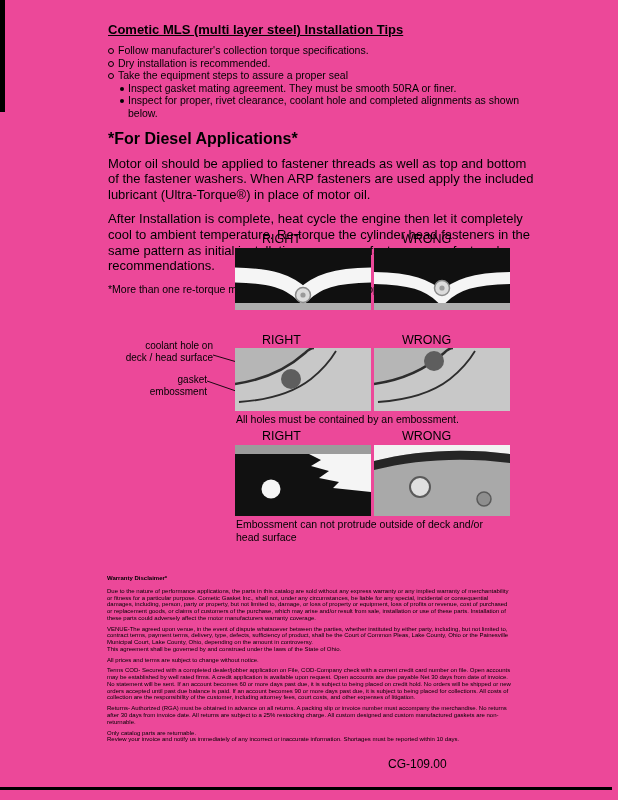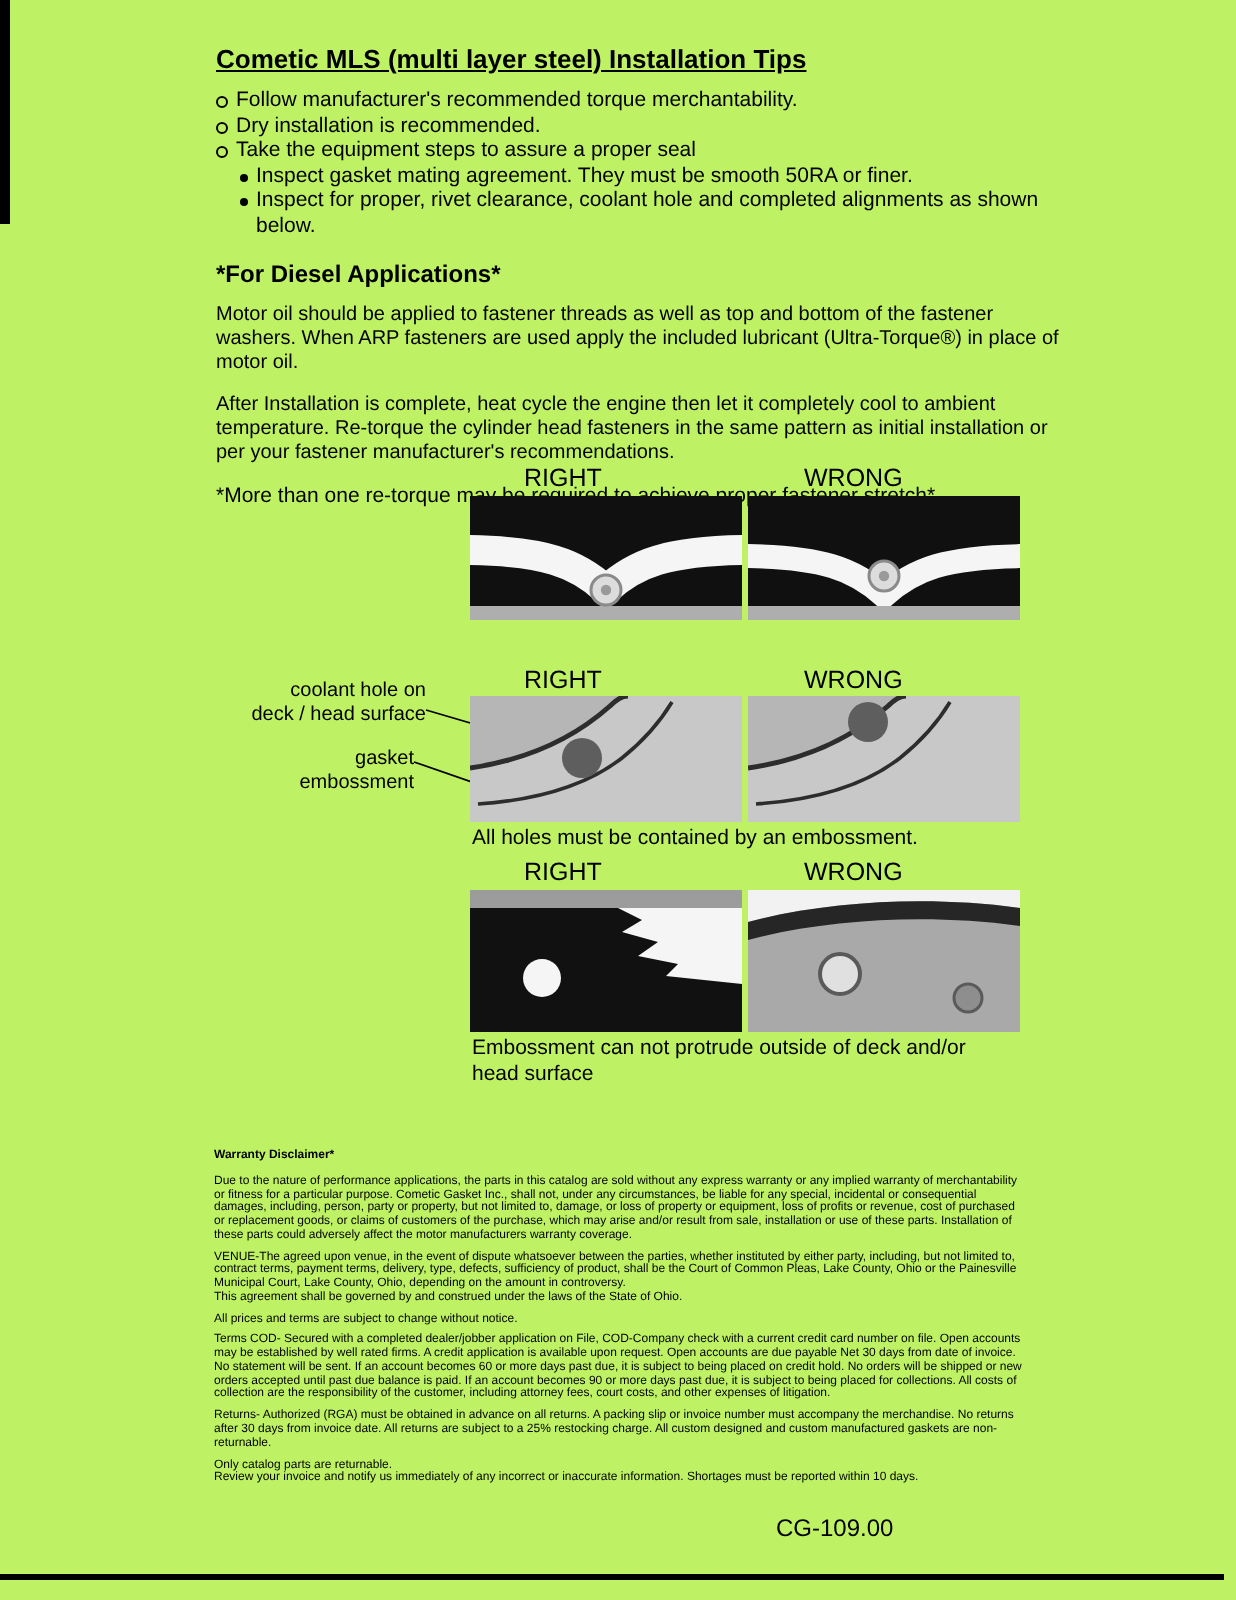--- a/index.html
+++ b/index.html
@@ -1,30 +1,30 @@
 <!DOCTYPE html>
 <html><head>
 <meta charset="utf-8">
 <style>
   html,body{margin:0;padding:0;}
   body{background:#ffffff;font-family:"Liberation Sans",sans-serif;color:#000;}
-  .page{position:relative;width:618px;height:800px;background:#bef264;overflow:hidden;}
+  .page{position:relative;width:618px;height:800px;background:#ec4899;overflow:hidden;}
   .left-bar{position:absolute;left:0;top:0;width:5px;height:112px;background:#000;}
   .bottom-line{position:absolute;left:0;top:787px;width:612px;height:3px;background:#000;}
 
   .content{position:absolute;left:108px;top:22px;width:433px;}
   .title{font-size:13px;font-weight:bold;text-decoration:underline;margin-bottom:7px;}
   .tips{font-size:10.5px;line-height:1.2;list-style:none;margin:0;padding:0;}
   .tip{position:relative;padding-left:10px;}
   .tip::before{content:"";position:absolute;left:0;top:4px;width:4px;height:4px;border:1px solid #000;border-radius:50%;}
   .subtips{margin-left:11px;list-style:none;padding:0;}
   .subtip{position:relative;padding-left:9px;}
   .subtip::before{content:"";position:absolute;left:1px;top:5px;width:4px;height:4px;background:#000;border-radius:50%;}
-  .diesel-heading{font-size:12px;font-weight:bold;margin-top:10px;margin-bottom:8px;}
-  .para{font-size:10px;line-height:1.2;margin:0 0 9px 0;width:430px;}
+  .diesel-heading{font-size:16px;font-weight:bold;margin-top:10px;margin-bottom:8px;}
+  .para{font-size:13px;line-height:1.2;margin:0 0 9px 0;width:430px;}
   .note{font-size:10.5px;margin-top:5px;}
 
   .dg-header{position:absolute;font-size:12.5px;}
   .dg-img{position:absolute;width:136px;}
   .dg-img svg{display:block;width:136px;}
   .dg-caption{position:absolute;font-size:10.5px;line-height:1.25;}
   .dg-label{position:absolute;font-size:10px;line-height:1.15;text-align:right;white-space:pre-line;}
   .pointer-svg{position:absolute;left:150px;top:345px;}
 
   .legal{position:absolute;left:107px;top:575px;width:406px;font-size:6px;line-height:1.13;}
@@ -35,21 +35,21 @@
 </head>
 <body>
 
 <div class="page">
   <div class="left-bar"></div>
   <div class="bottom-line"></div>
 
   <div class="content">
     <div class="title">Cometic MLS (multi layer steel) Installation Tips</div>
     <ul class="tips">
-      <li class="tip">Follow manufacturer's recommended torque merchantability.</li>
+      <li class="tip">Follow manufacturer's collection torque specifications.</li>
       <li class="tip">Dry installation is recommended.</li>
       <li class="tip">Take the equipment steps to assure a proper seal</li>
       <ul class="subtips">
         <li class="subtip">Inspect gasket mating agreement.  They must be smooth 50RA or finer.</li>
         <li class="subtip">Inspect for proper, rivet clearance, coolant hole and completed alignments as shown below.</li>
       </ul>
     </ul>
 
     <div class="diesel-heading">*For Diesel Applications*</div>
     <p class="para">Motor oil should be applied to fastener threads as well as top and bottom of the fastener washers. When ARP fasteners are used apply the included lubricant (Ultra-Torque®) in place of motor oil.</p>

